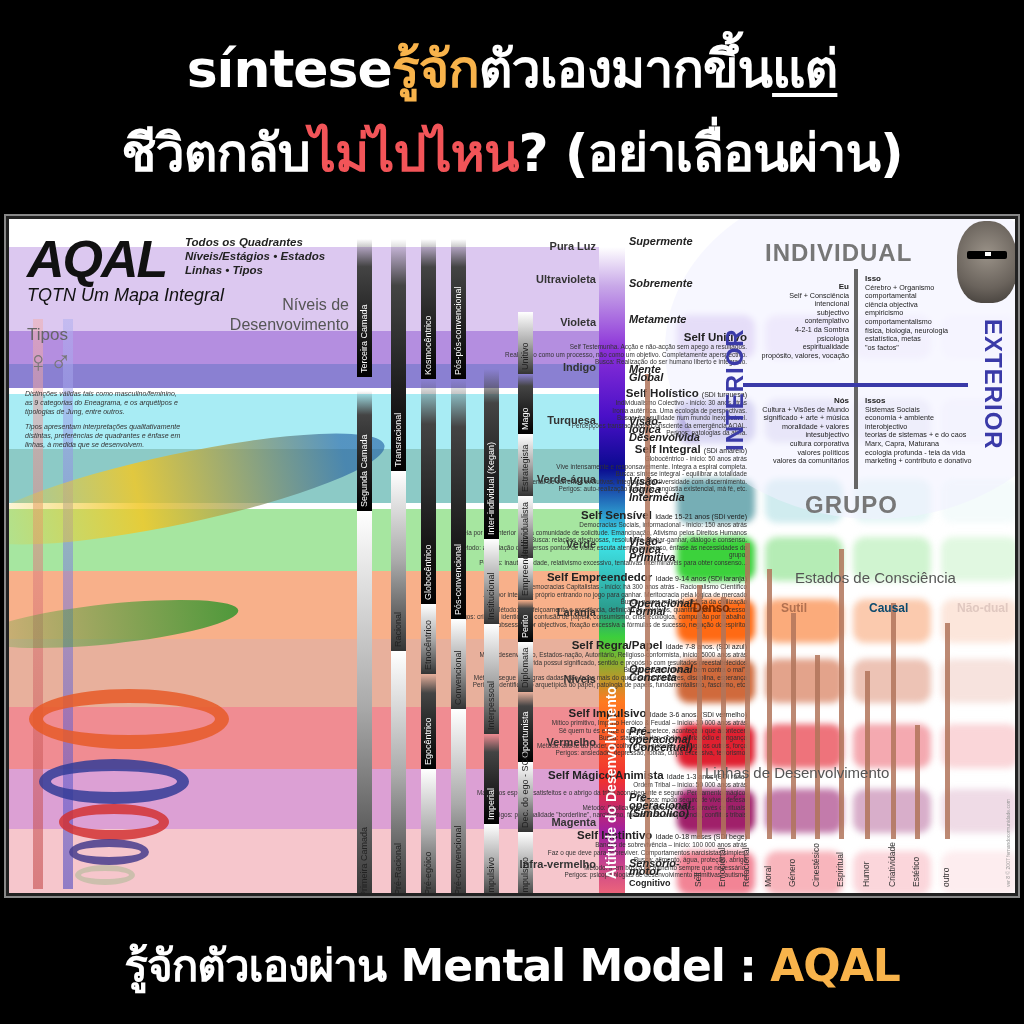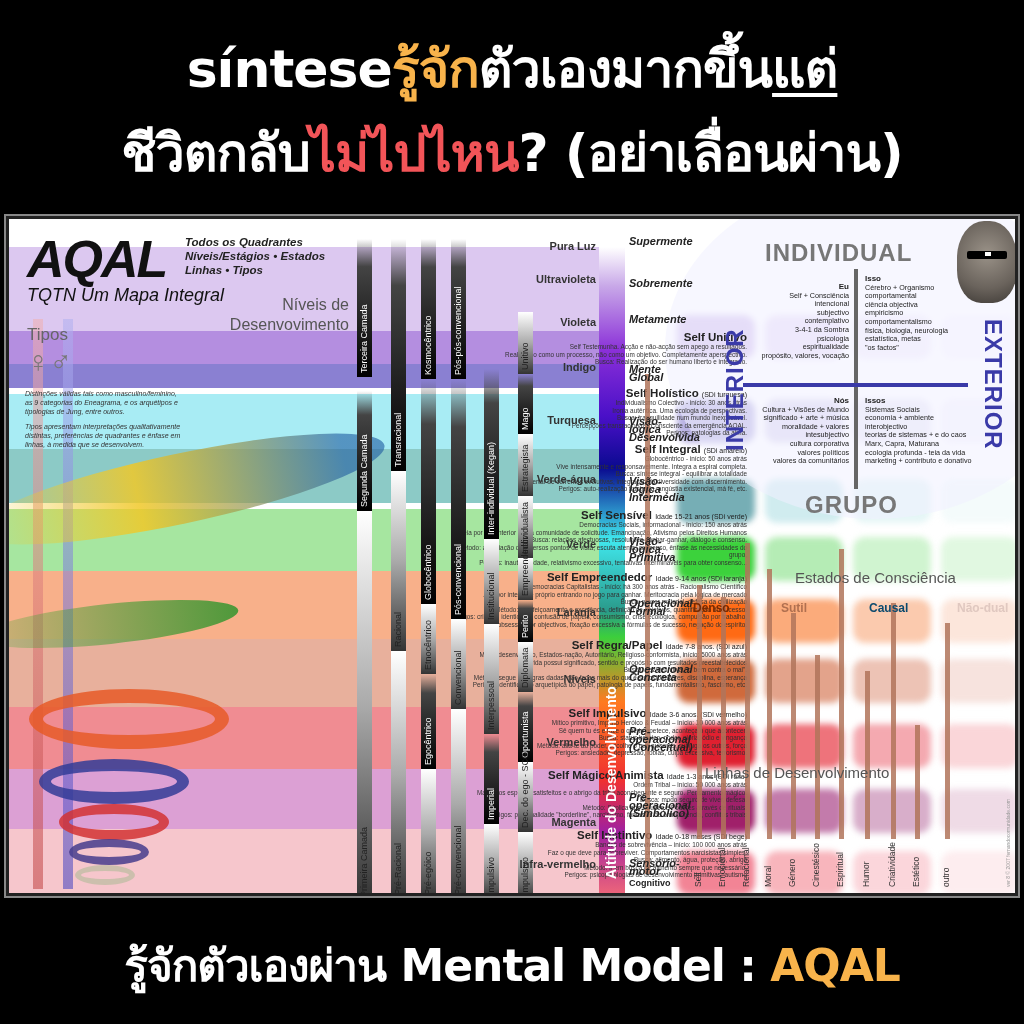--- a/index.html
+++ b/index.html
@@ -286,21 +286,21 @@
     <div class="interior">INTERIOR</div>
     <div class="exterior">EXTERIOR</div>
     <div class="qv"></div>
     <div class="qh"></div>
     <div class="quad r" style="left:120px;top:56px;width:104px;margin-top:8px;" id="q-ul">
         <div class="qt">Eu</div>
         <div>Self + Consciência</div>
         <div>intencional</div>
         <div>subjectivo</div>
         <div>contemplativo</div>
-        <div>3-4-1 da Sombra</div>
+        <div>4-2-1 da Sombra</div>
         <div>psicologia</div>
         <div>espiritualidade</div>
         <div>propósito, valores, vocação</div>
       </div>
     <div class="quad" style="left:240px;top:56px;width:130px;" id="q-ur">
         <div class="qt">Isso</div>
         <div>Cérebro + Organismo</div>
         <div>comportamental</div>
         <div>ciência objectiva</div>
         <div>empiricismo</div>

